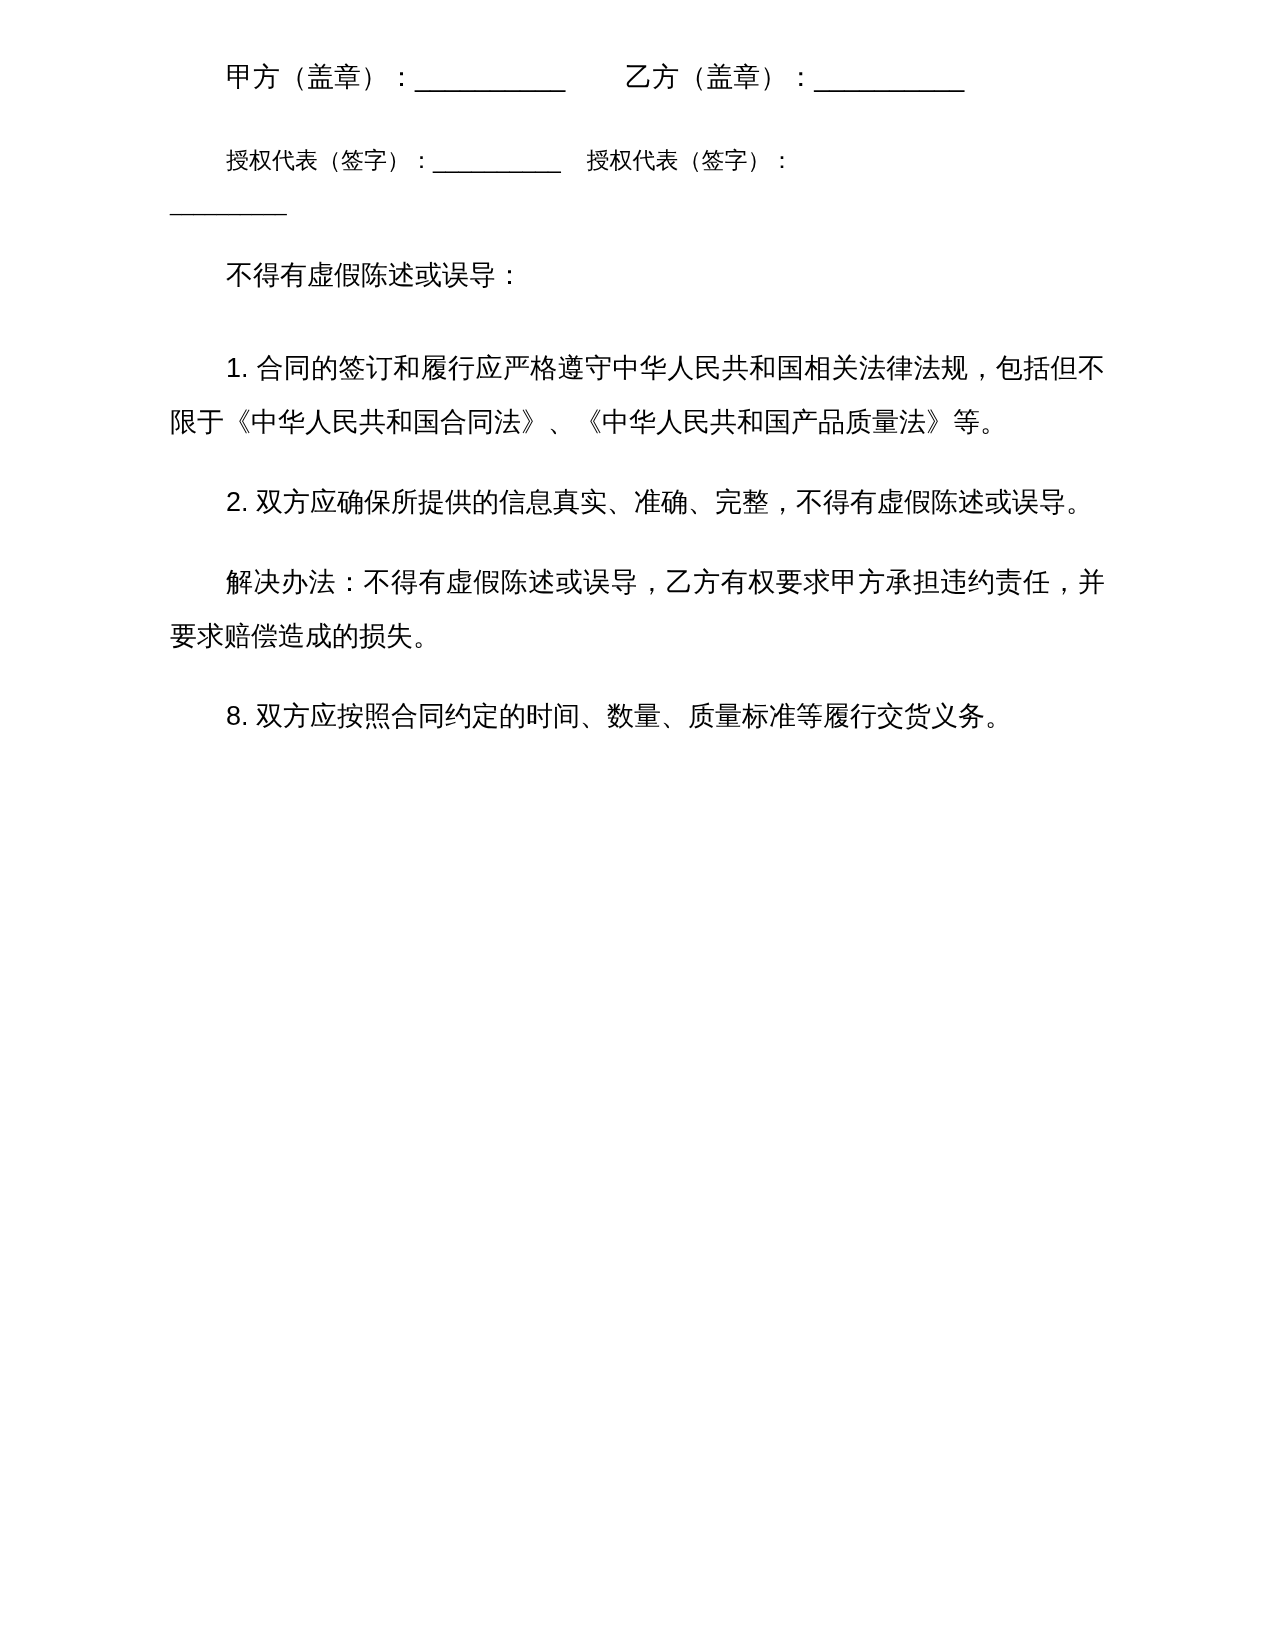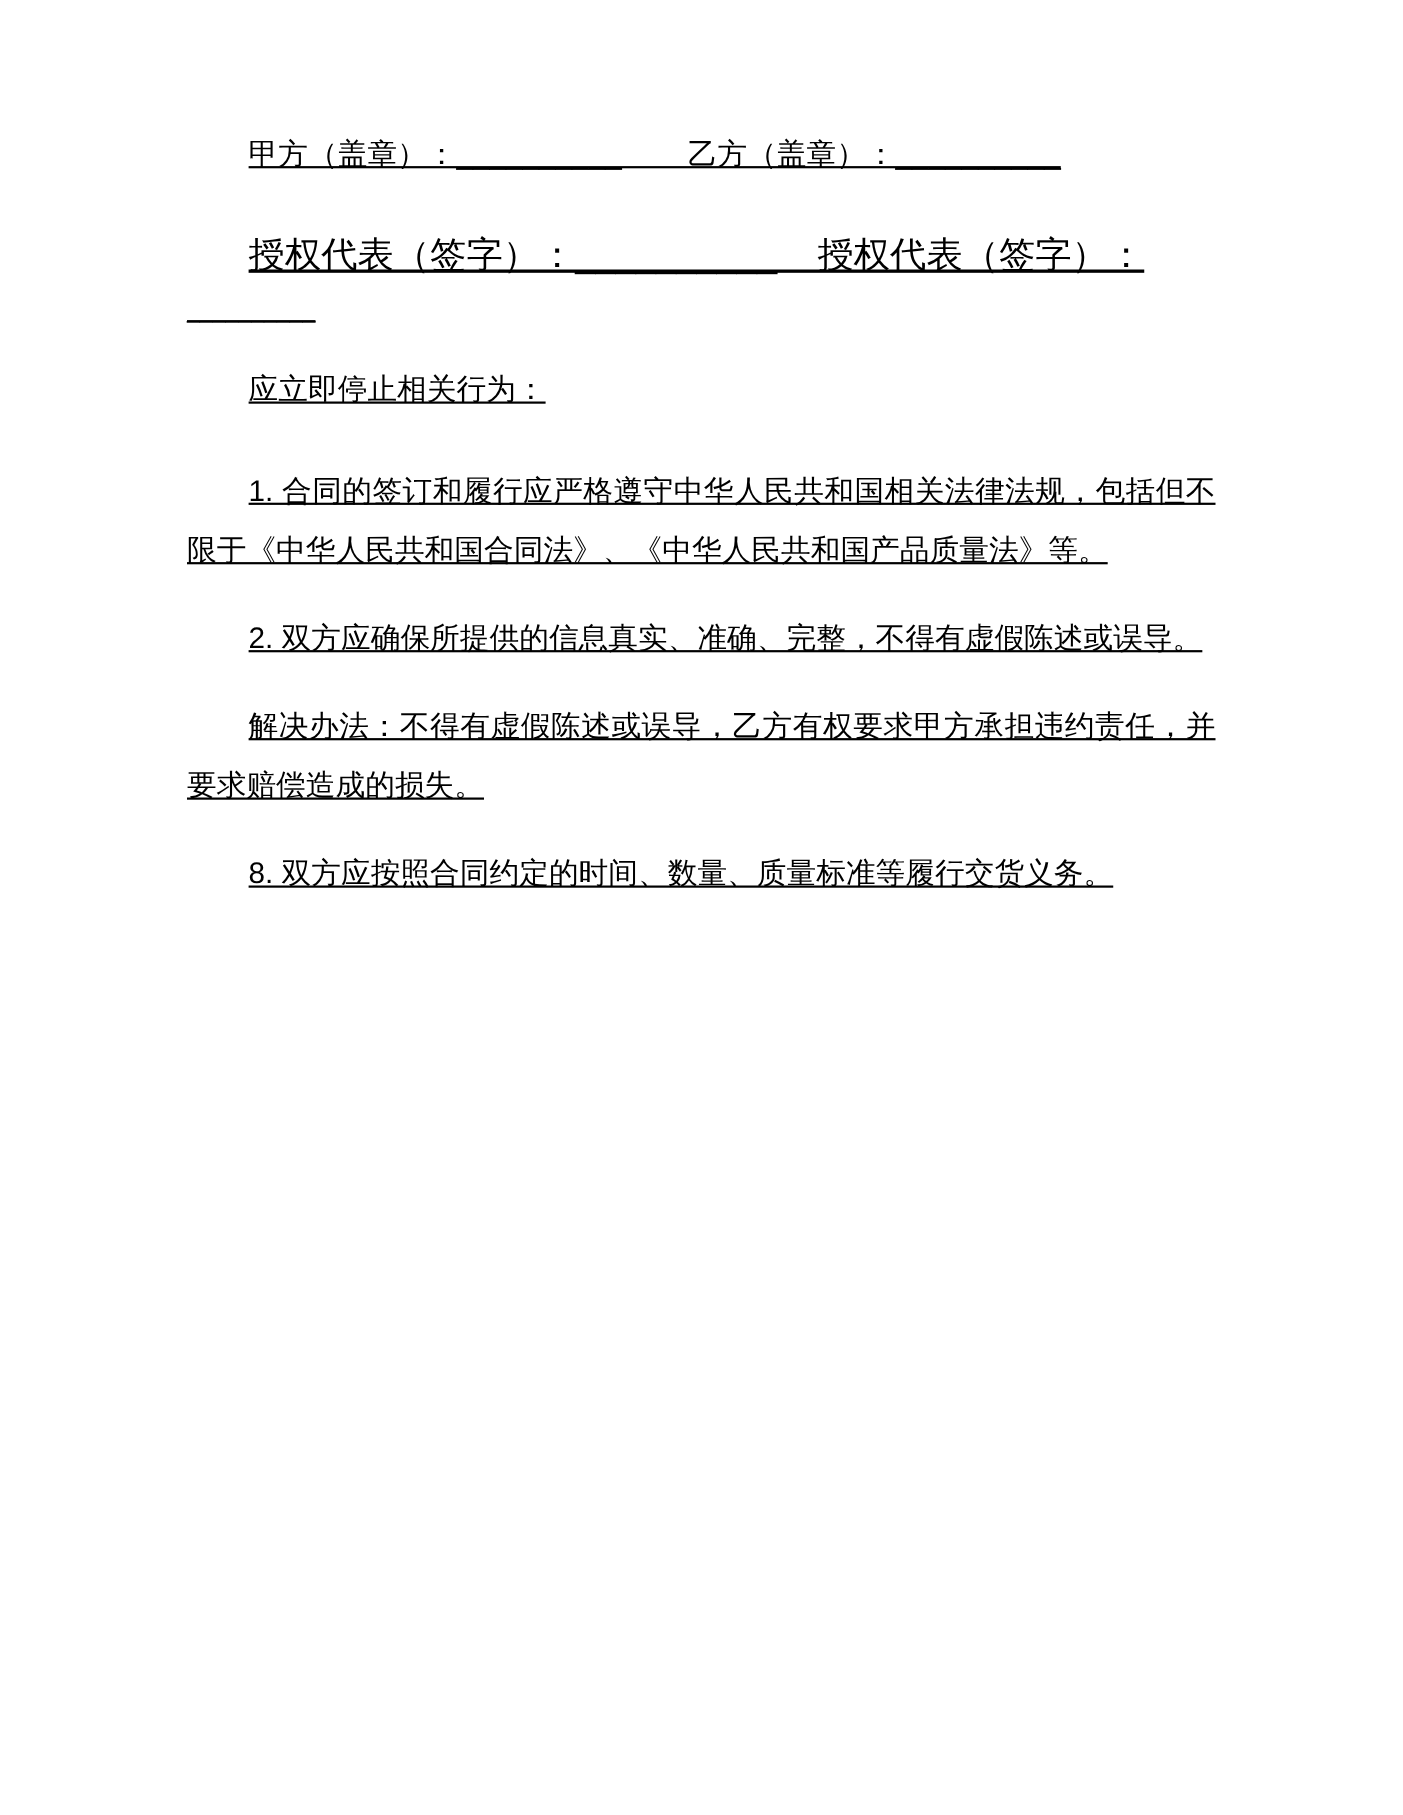--- a/index.html
+++ b/index.html
@@ -12,35 +12,34 @@
     height: 1650px;
     font-family: "Liberation Sans", "DejaVu Sans", sans-serif;
     color: #000000;
     overflow: hidden;
   }
   .page {
     position: relative;
     width: 1275px;
     height: 1247px;
     box-sizing: border-box;
-    padding: 120px 170px 0 170px;
-    text-decoration: underline;
+    padding: 57px 170px 0 170px;
   }
   .doc-body {
     width: 100%;
   }
   .line-sig {
     font-size: 27px;
     line-height: 1.55;
     margin: 0 0 44px 0;
     padding-left: 56px;
     white-space: pre-wrap;
   }
   .line-sig-2 {
-    font-size: 33px;
+    font-size: 23px;
     line-height: 1.55;
     margin: 0 0 10px 0;
     padding-left: 56px;
     white-space: pre-wrap;
   }
   .line-sig-2-cont {
     font-size: 21px;
     line-height: 1.55;
     margin: 0 0 34px 0;
     padding-left: 0;
@@ -80,21 +79,21 @@
 <div class="page">
   <div class="doc-body">
 
     <p class="line-sig">甲方（盖章）：__________        乙方（盖章）：__________</p>
 
     <p class="line-sig-2">授权代表（签字）：__________    授权代表（签字）：</p>
 
     <p class="line-sig-2-cont">__________</p>
 
 
-    <p class="heading-note">应立即停止相关行为：</p>
+    <p class="heading-note">不得有虚假陈述或误导：</p>
 
     <p class="para">1. 合同的签订和履行应严格遵守中华人民共和国相关法律法规，包括但不限于《中华人民共和国合同法》、《中华人民共和国产品质量法》等。</p>
 
 
     <p class="para">2. 双方应确保所提供的信息真实、准确、完整，不得有虚假陈述或误导。</p>
 
     <p class="para">解决办法：不得有虚假陈述或误导，乙方有权要求甲方承担违约责任，并要求赔偿造成的损失。</p>
 
     <p class="para">8. 双方应按照合同约定的时间、数量、质量标准等履行交货义务。</p>
 

